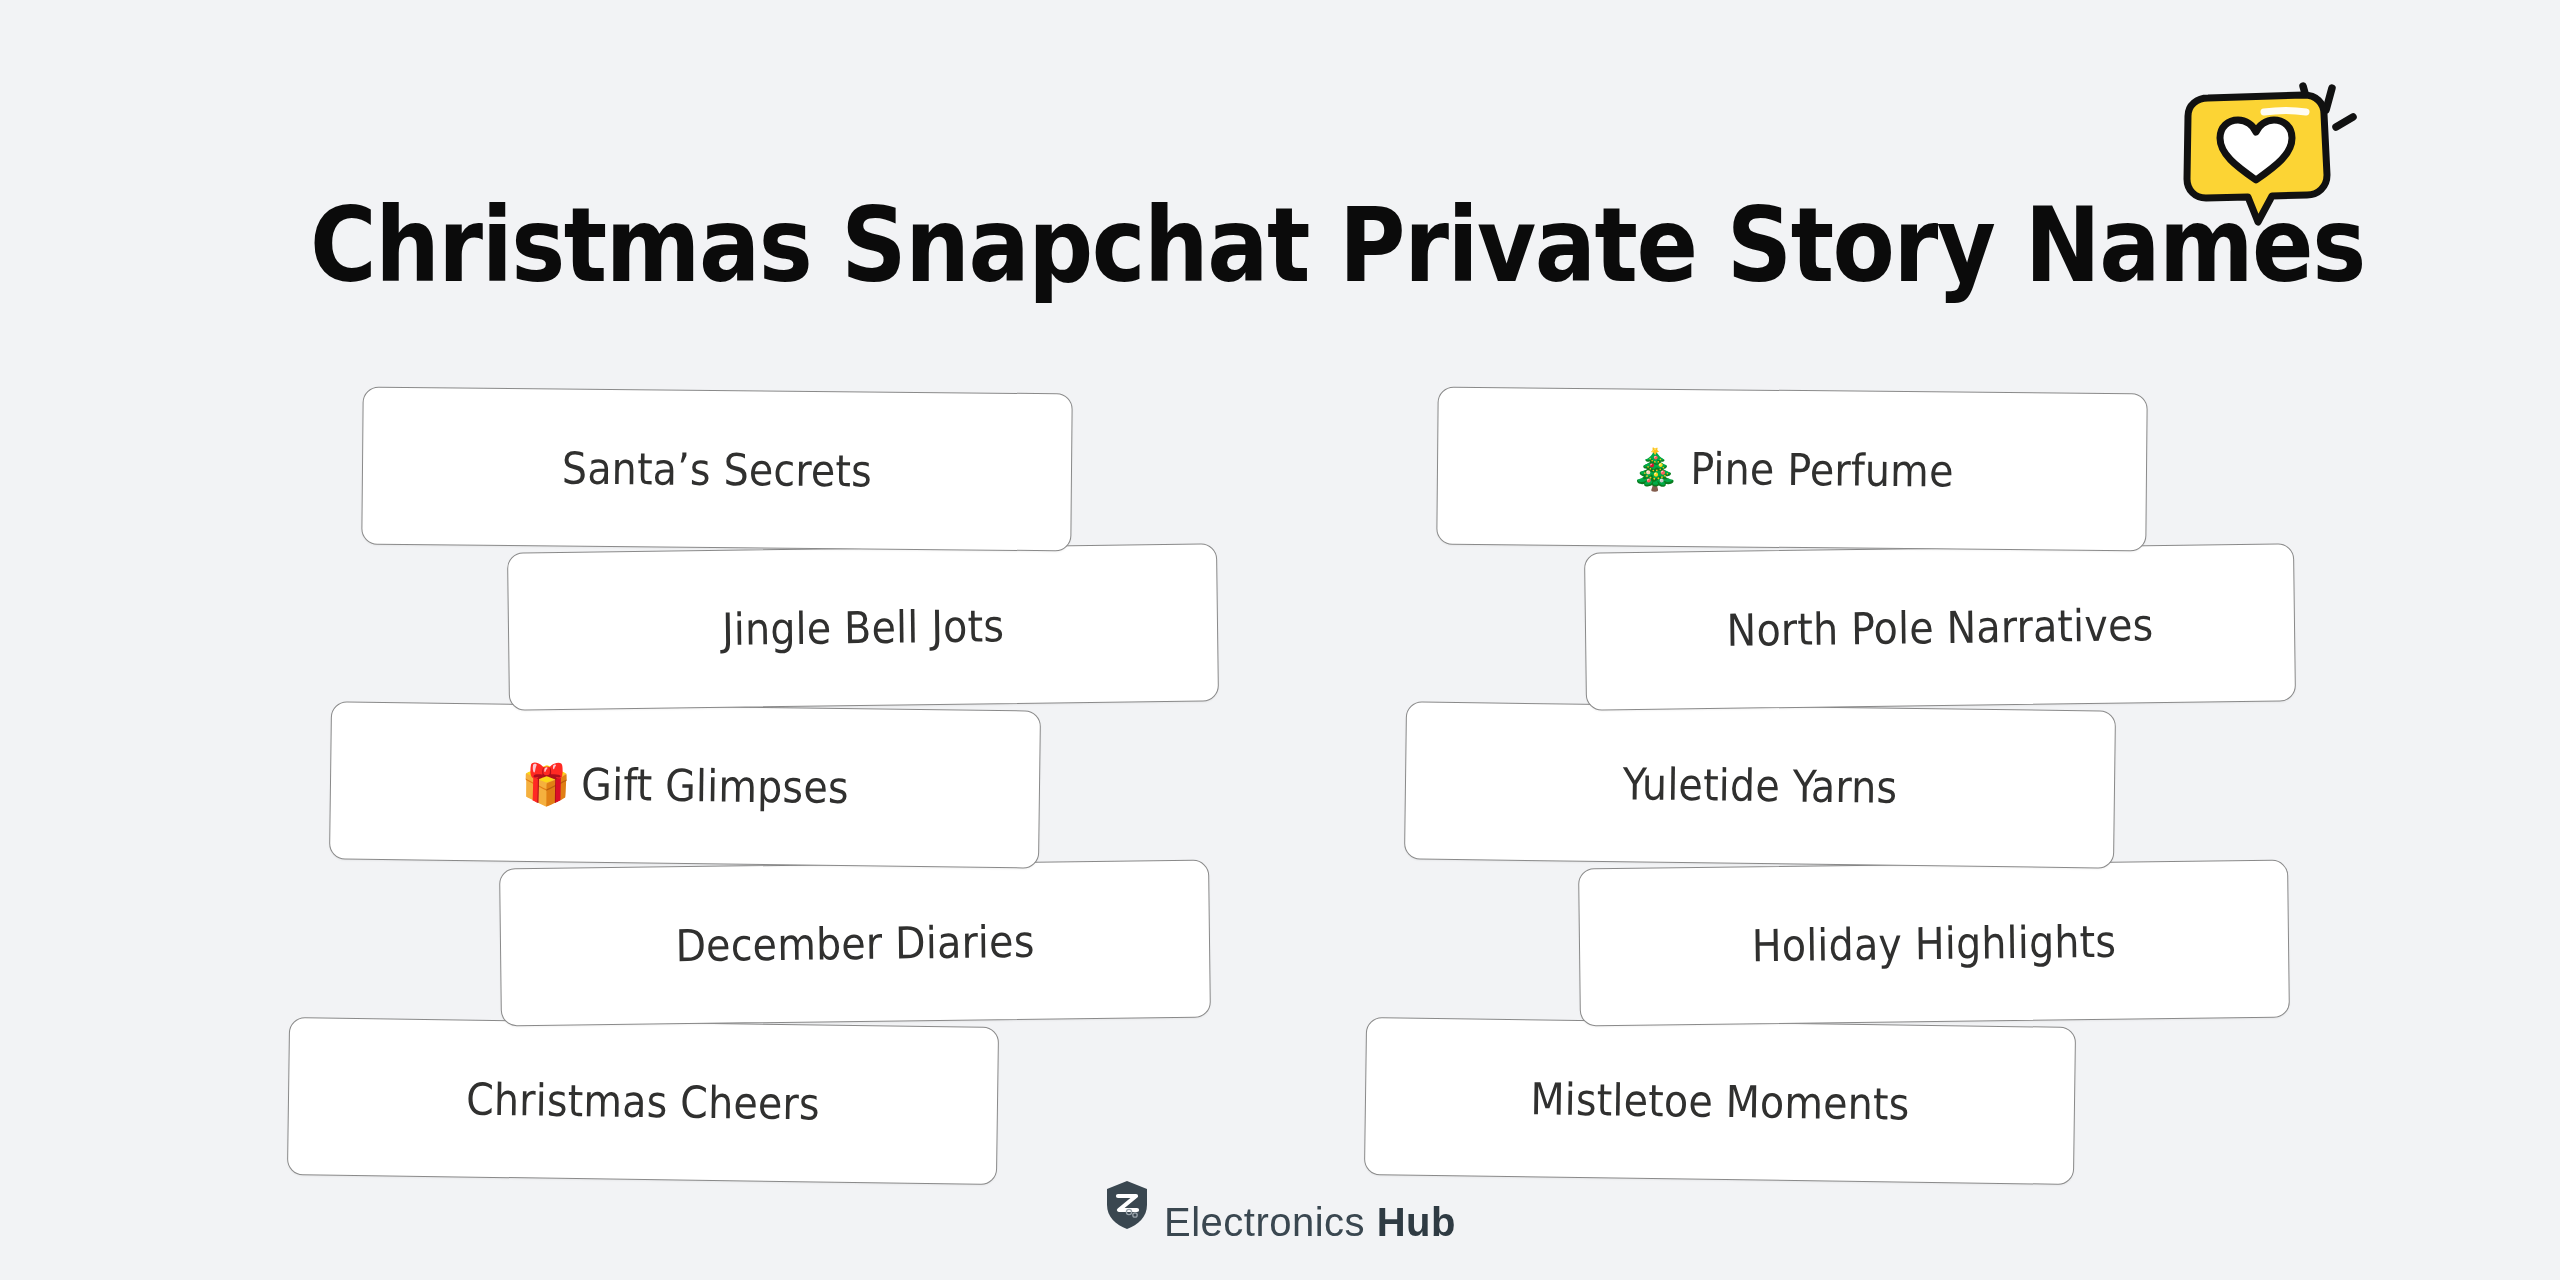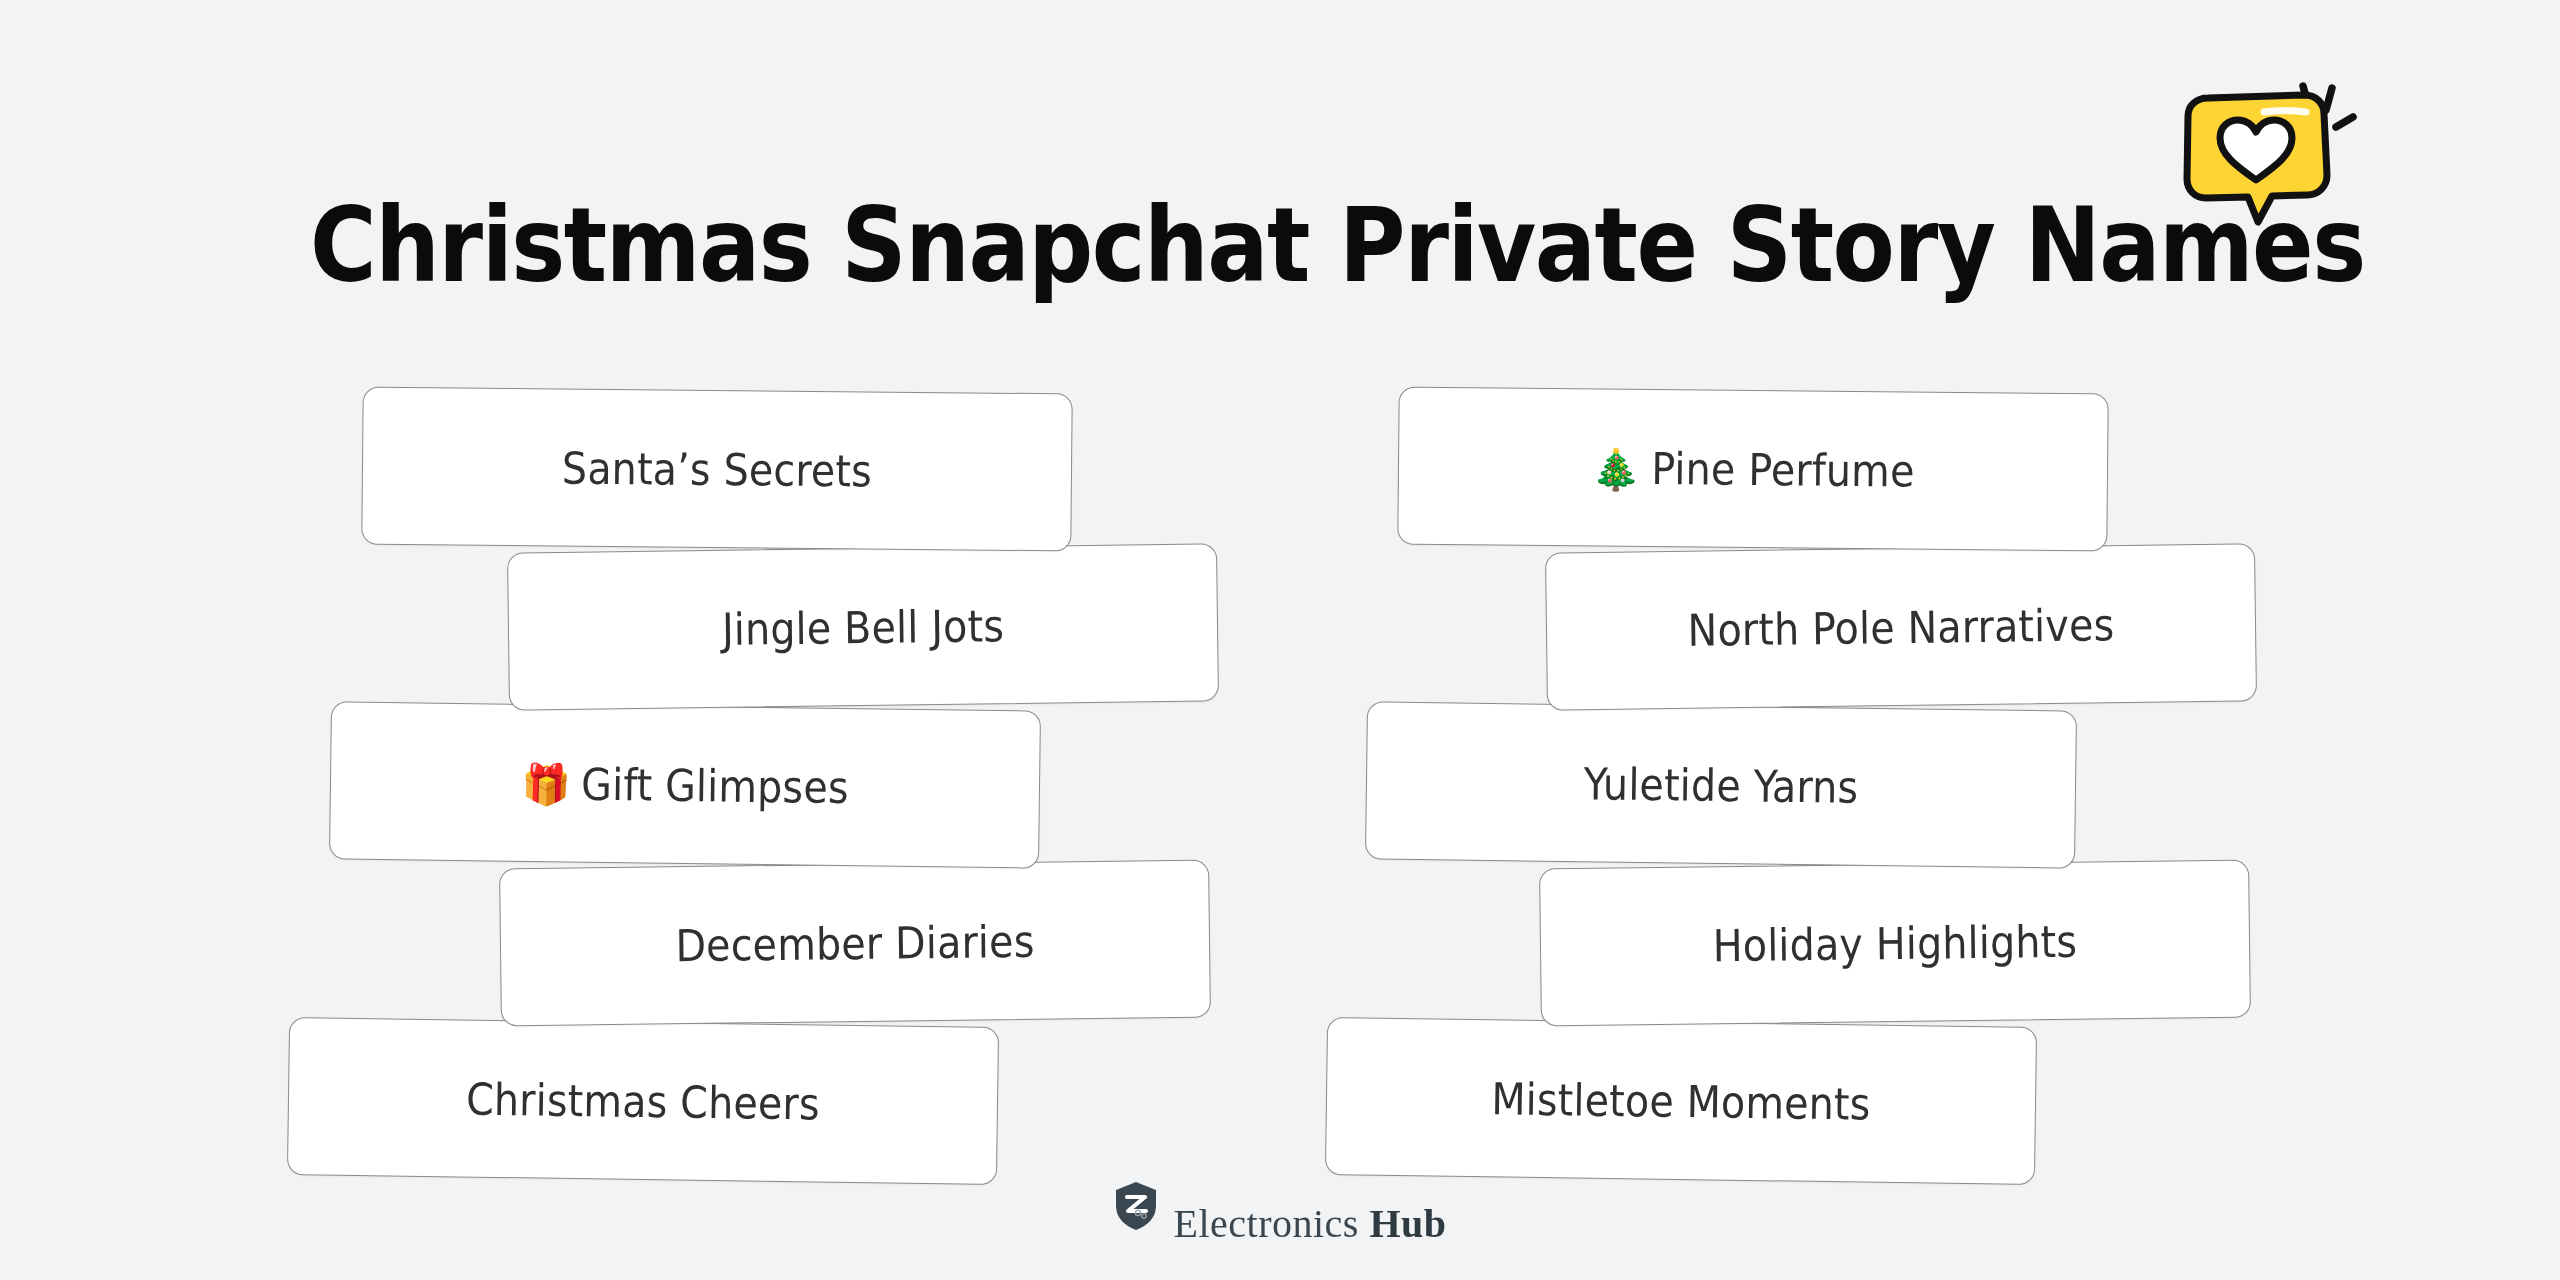--- a/index.html
+++ b/index.html
@@ -55,21 +55,21 @@
     width: 2560px;
     height: 760px;
   }
   .col {
     position: absolute;
     top: 0;
     width: 1000px;
     height: 760px;
   }
   #col-left  { left: 300px; }
-  #col-right { left: 1350px; }
+  #col-right { left: 1389px; }
 
   .card {
     position: absolute;
     box-sizing: border-box;
     width: 710px;
     height: 158px;
     background: #FFFFFF;
     border: 1.6px solid #8A8A8A;
     border-radius: 16px;
     display: flex;
@@ -110,21 +110,21 @@
     position: absolute;
     left: 0;
     top: 1168px;
     width: 2560px;
     display: flex;
     align-items: center;
     justify-content: center;
     gap: 14px;
   }
   #footer-wordmark {
-    font-family: Liberation Serif, serif;
+    font-family: Liberation Sans, sans-serif;
     font-size: 40px;
     color: #3A4750;
     letter-spacing: 0.5px;
     font-weight: 400;
     margin-top: 32px;
   }
   #footer-wordmark .bold { font-weight: 700; color: #2F3B43; }
 </style>
 </head>
 <body>

